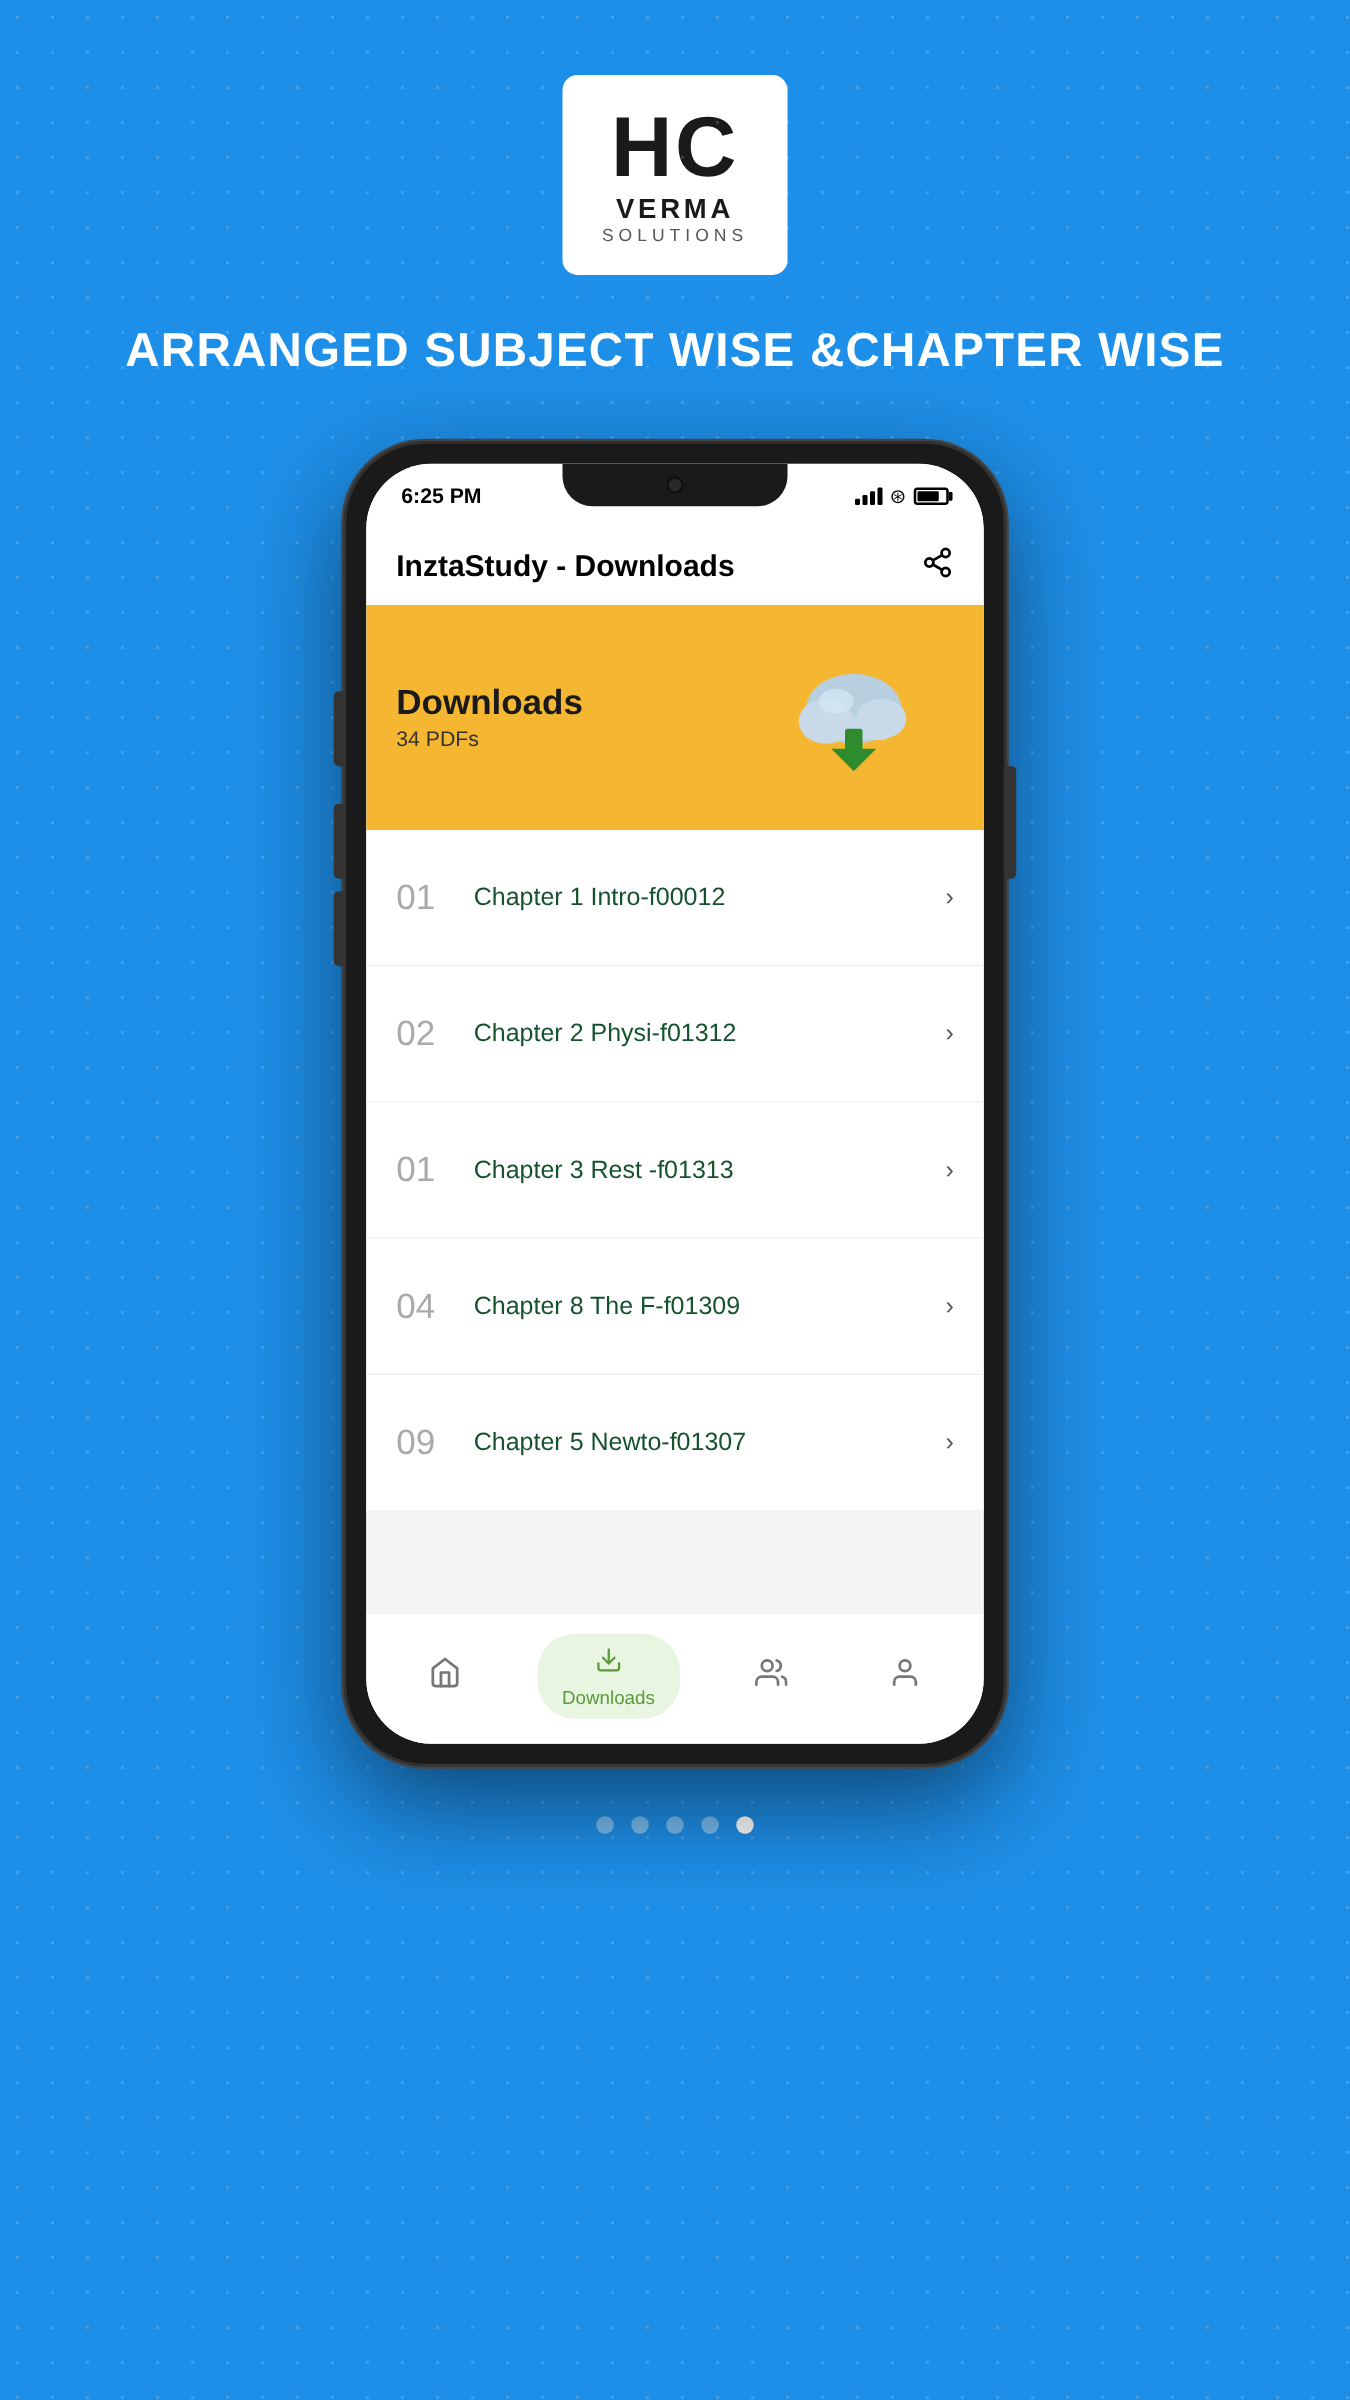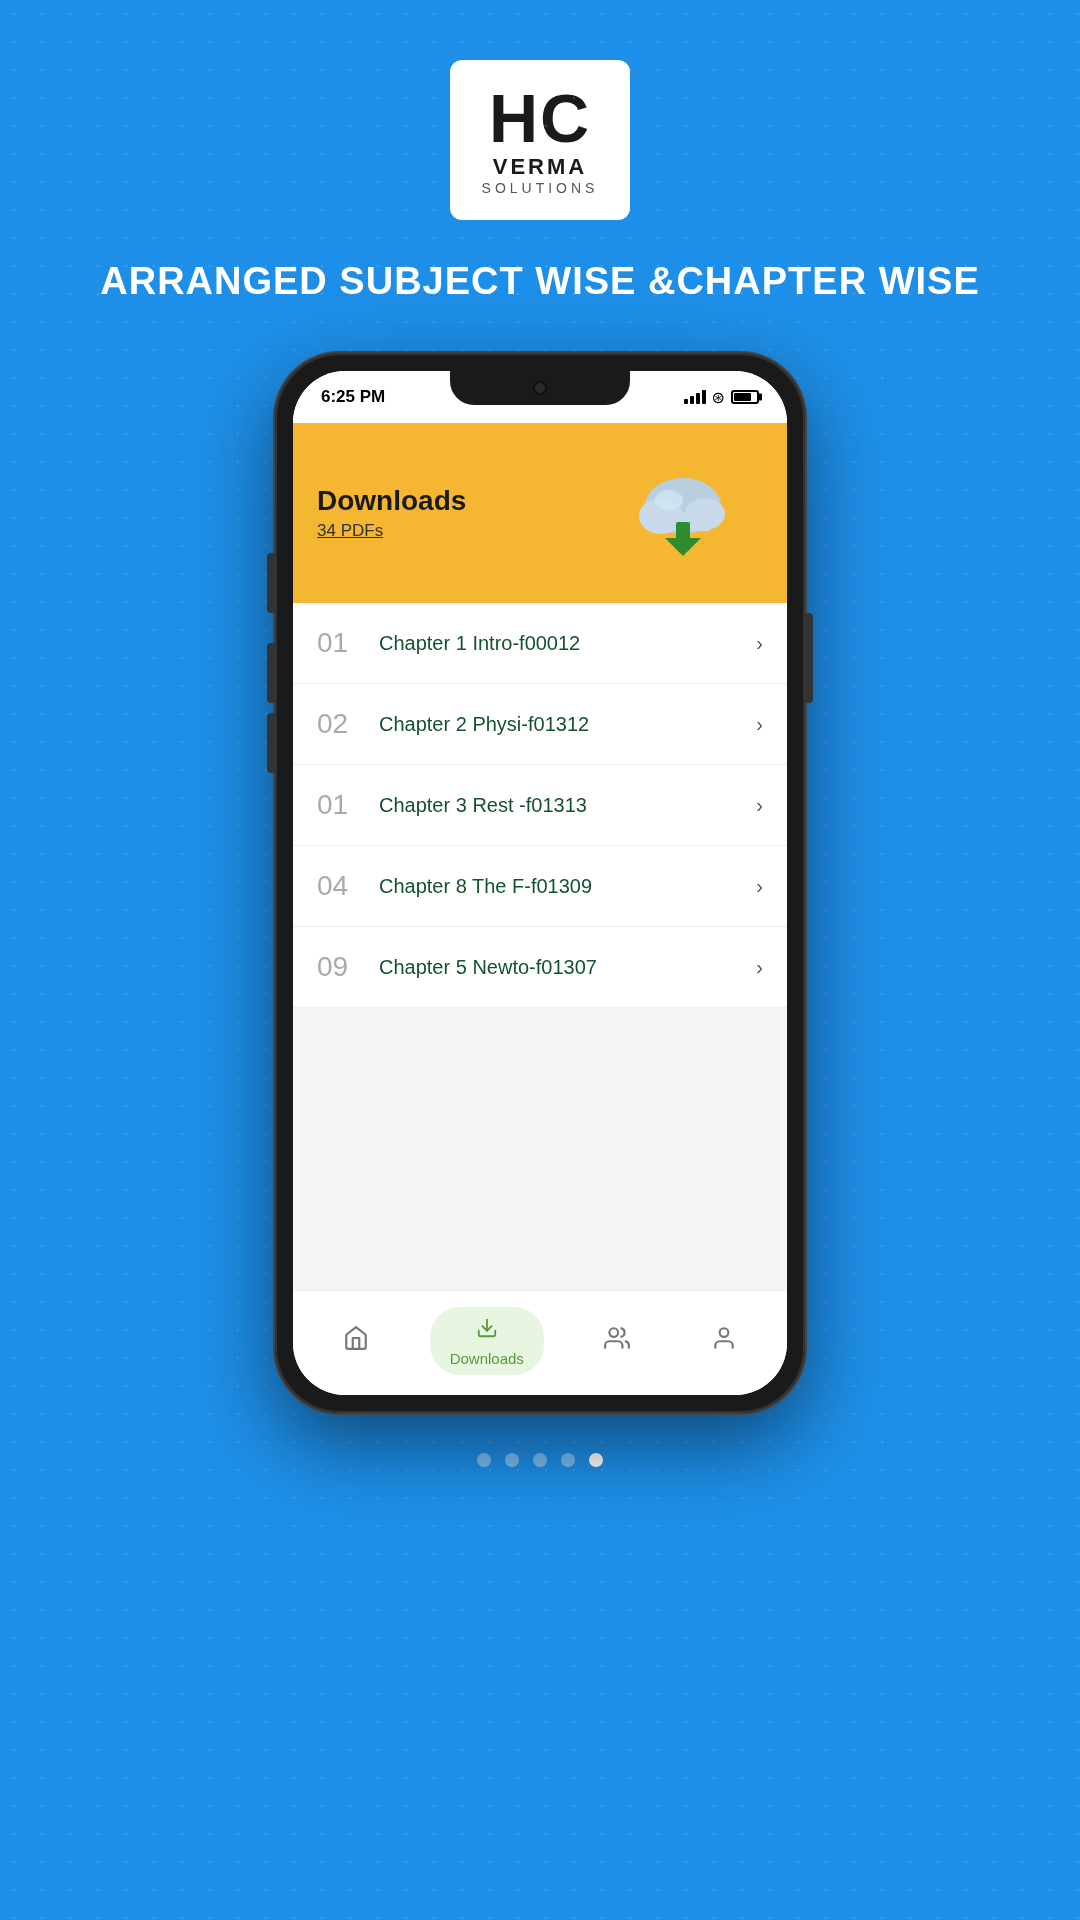--- a/index.html
+++ b/index.html
@@ -260,21 +260,20 @@
     .banner-text .banner-title {
       font-size: 28px;
       font-weight: 800;
       color: #1a1a1a;
     }
 
     .banner-text .banner-subtitle {
       font-size: 17px;
       color: #333;
       margin-top: 4px;
-      text-decoration: underline;
     }
 
     .cloud-download-icon {
       display: flex;
       flex-direction: column;
       align-items: center;
       margin-right: 20px;
     }
 
     
@@ -286,21 +285,21 @@
     
     .chapter-list {
       flex: 1;
       background: #f5f5f5;
       overflow: hidden;
     }
 
     .chapter-item {
       display: flex;
       align-items: center;
-      padding: 24px 24px;
+      padding: 38px 24px;
       background: white;
       border-bottom: 1px solid #eee;
       gap: 18px;
       justify-content: flex-end;
     }
 
     .chapter-number {
       font-size: 28px;
       font-weight: 300;
       color: #aaa;
@@ -409,20 +408,32 @@
             <div class="signal-bar" style="height:11px;"></div>
             <div class="signal-bar" style="height:14px;"></div>
           </div>
           <span class="wifi-icon">⊛</span>
           <div class="battery-icon">
             <div class="battery-fill"></div>
           </div>
         </div>
       </div>
 
+      <div class="app-header">
+        <span class="app-title">InztaStudy - Downloads</span>
+        <span class="share-icon">
+          <svg width="26" height="26" viewBox="0 0 24 24" fill="none" stroke="#000" stroke-width="2" stroke-linecap="round" stroke-linejoin="round">
+            <circle cx="18" cy="5" r="3"></circle>
+            <circle cx="6" cy="12" r="3"></circle>
+            <circle cx="18" cy="19" r="3"></circle>
+            <line x1="8.59" y1="13.51" x2="15.42" y2="17.49"></line>
+            <line x1="15.41" y1="6.51" x2="8.59" y2="10.49"></line>
+          </svg>
+        </span>
+      </div>
 
       <div class="banner">
         <div class="banner-text">
           <div class="banner-title">Downloads</div>
           <div class="banner-subtitle">34 PDFs</div>
         </div>
         <div class="cloud-download-icon">
           <svg class="cloud-svg" viewBox="0 0 120 90">
 
             <ellipse cx="60" cy="38" rx="38" ry="28" fill="#b8cfe0"></ellipse>

